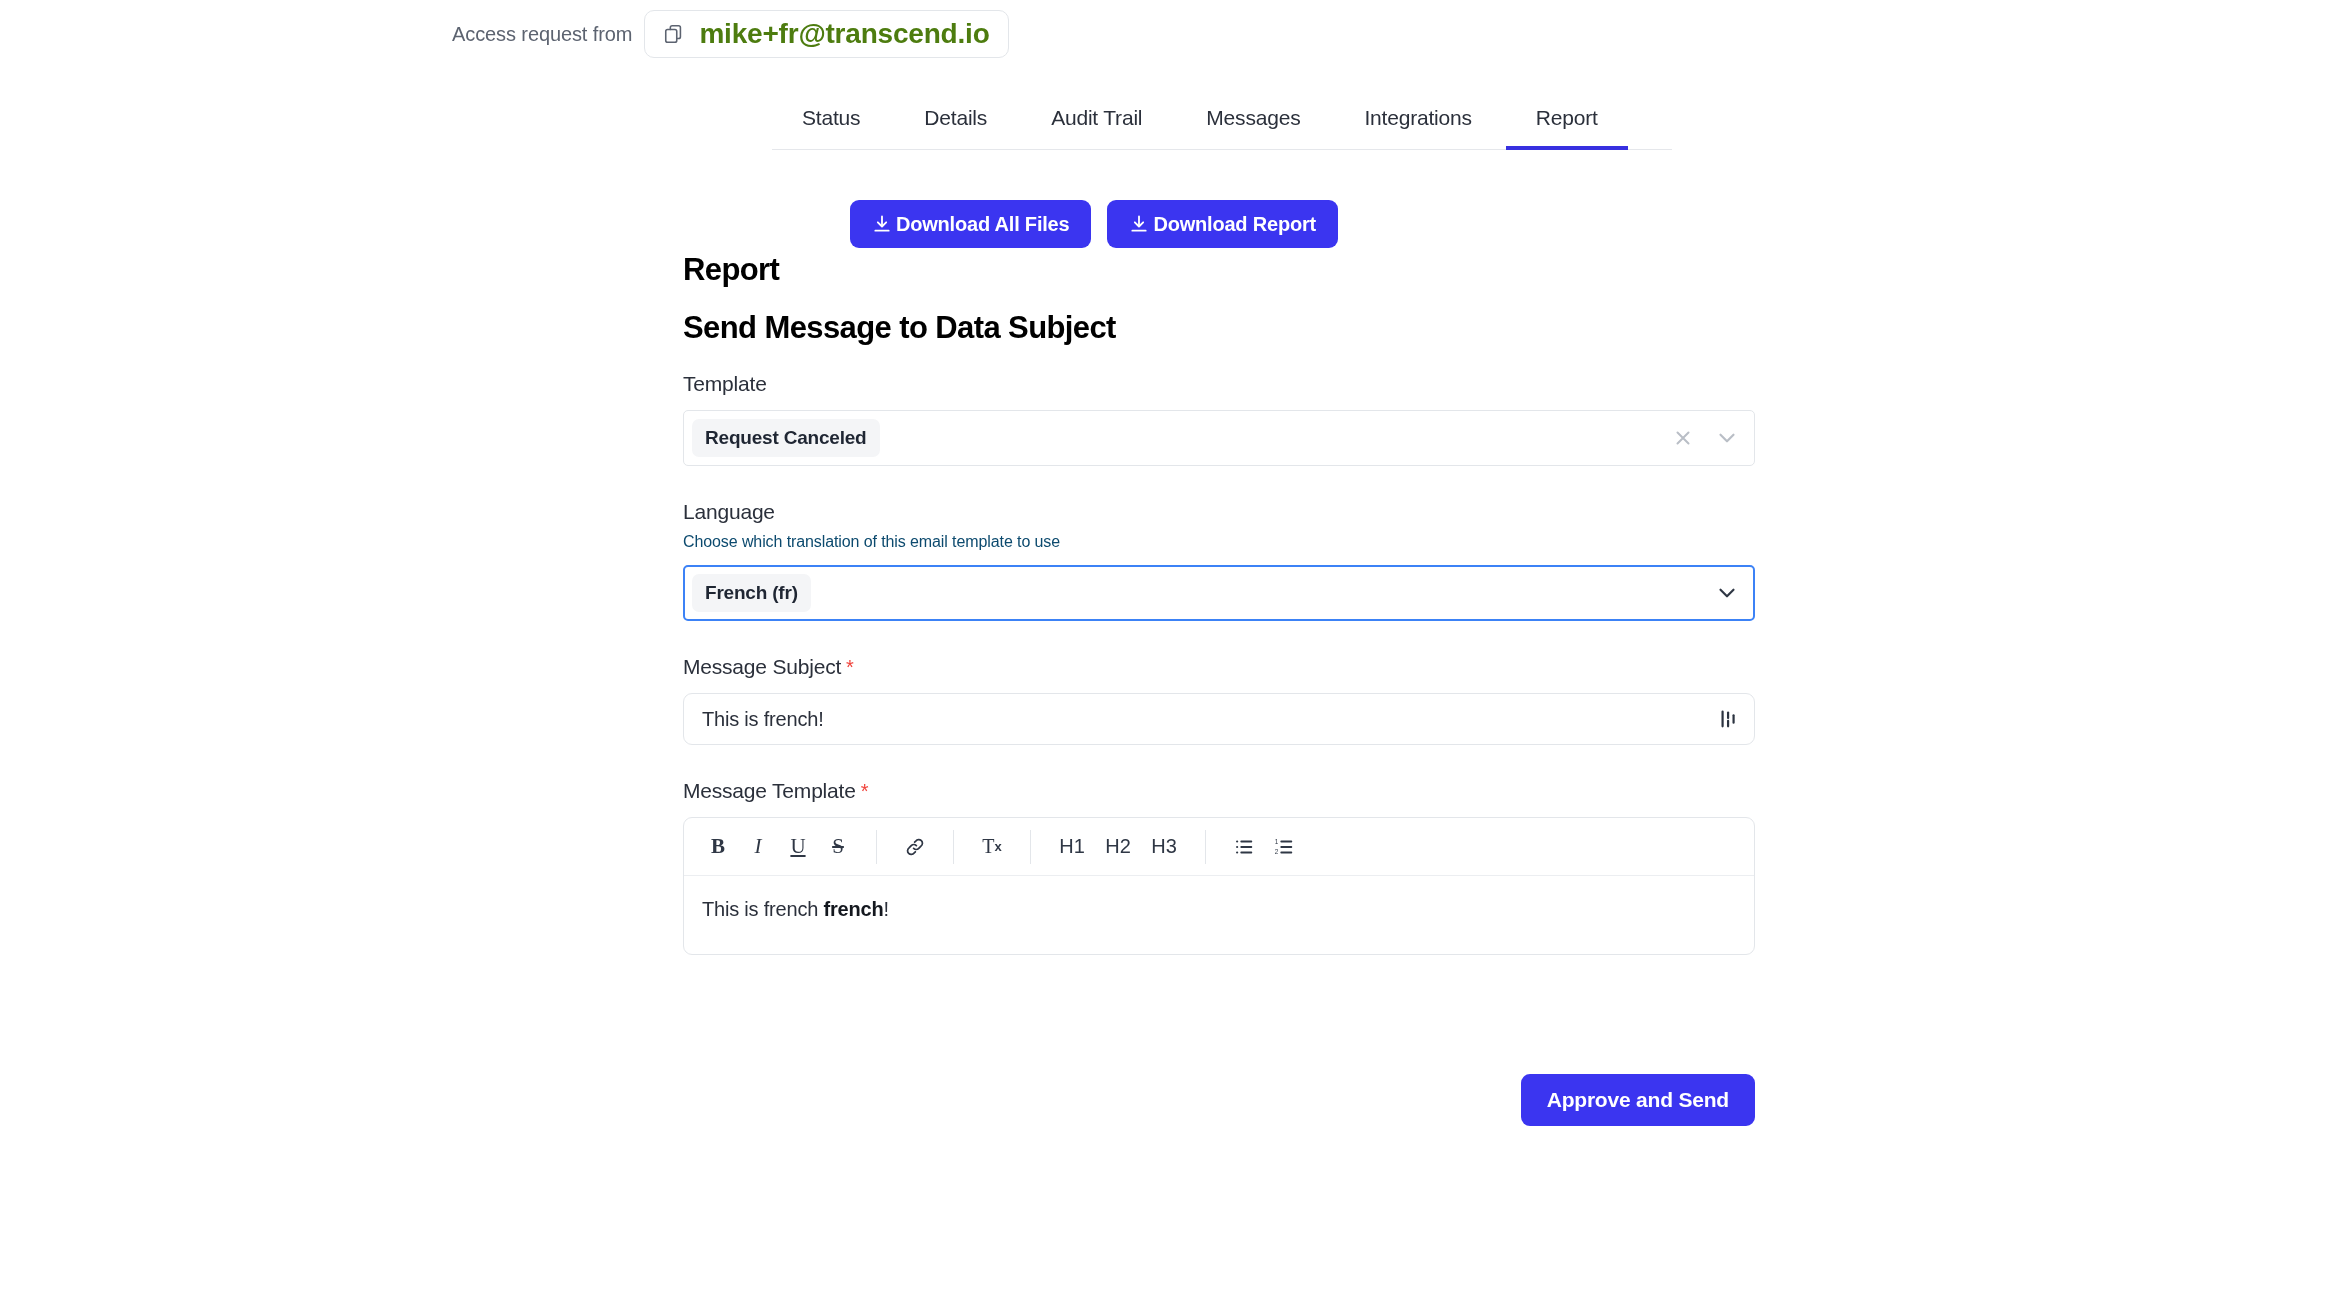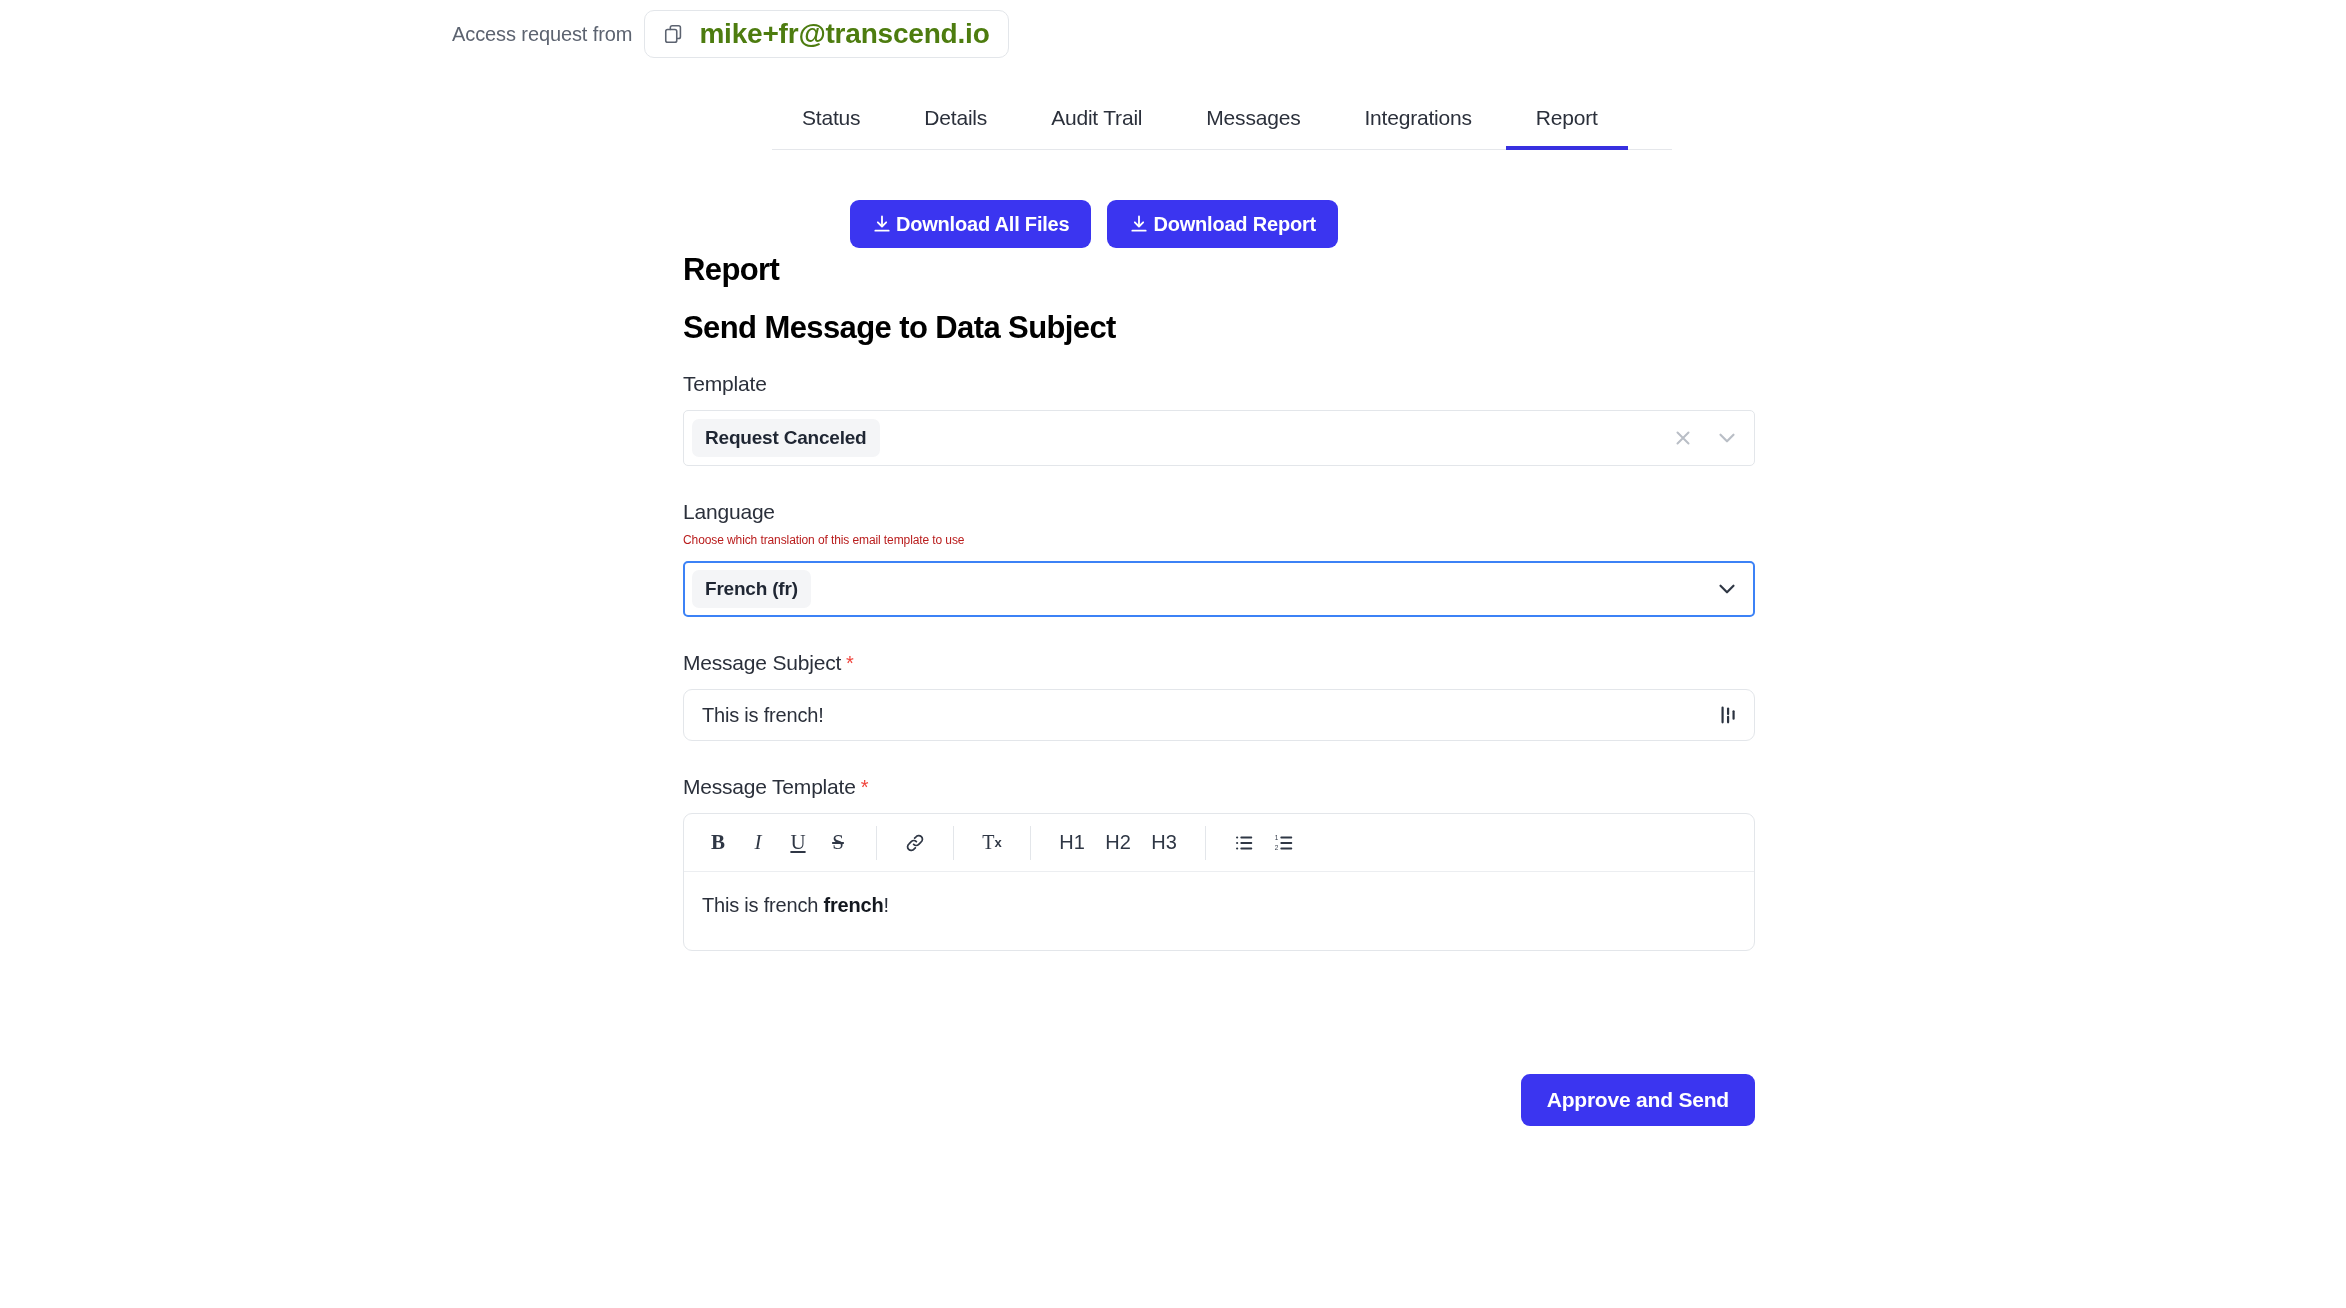--- a/index.html
+++ b/index.html
@@ -135,22 +135,22 @@
 
   .field { margin-bottom: 0; }
   .field-label {
     font-size: 21px;
     color: #2b303b;
     letter-spacing: -0.2px;
     display: block;
   }
   .req-star { color: #f0443c; font-size: 20px; margin-left: 5px; }
   .field-help {
-    font-size: 12px;
-    color: #b91c1c;
+    font-size: 16px;
+    color: #0c4a6e;
     letter-spacing: -0.1px;
     margin-top: 9px;
     display: block;
   }
 
   .select-box {
     margin-top: 14px;
     height: 56px;
     width: 100%;
     border: 1px solid #e3e6ea;

